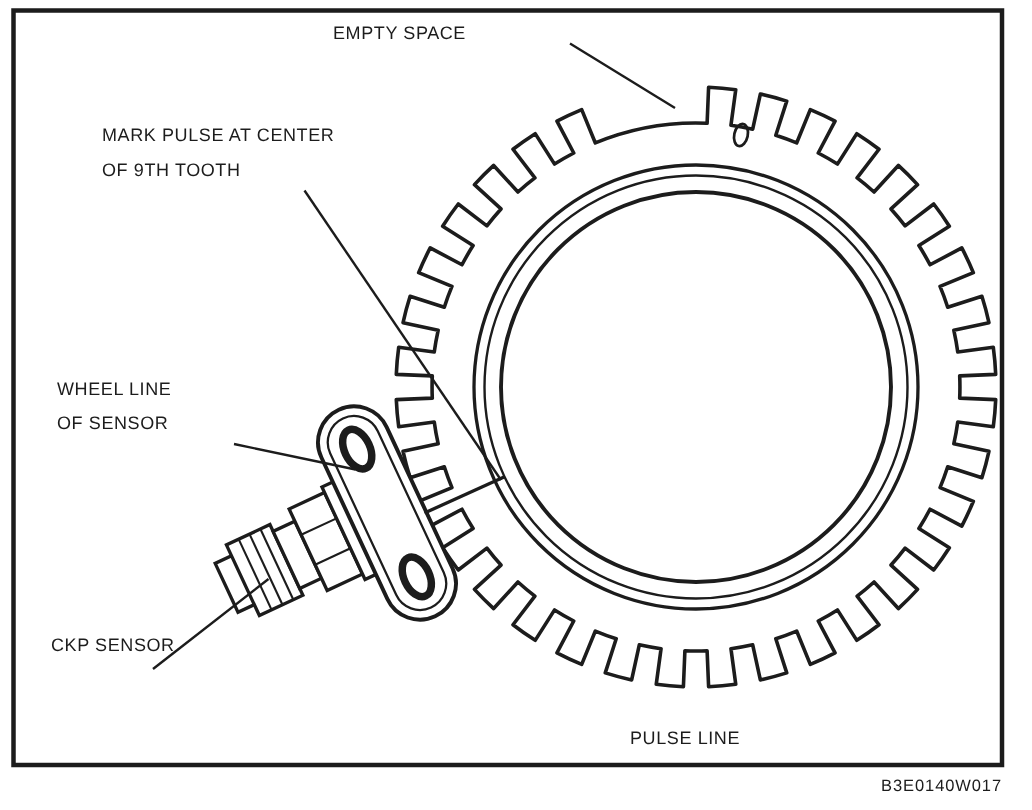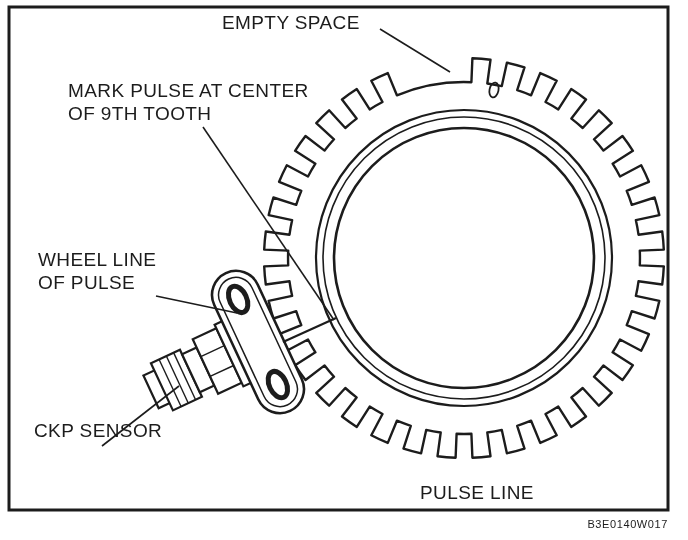--- a/index.html
+++ b/index.html
@@ -22,21 +22,21 @@
     top: 0;
   }
   .labels {
     position: absolute;
     left: 0; top: 0;
     width: 100%; height: 100%;
     pointer-events: none;
   }
   .lbl {
     position: absolute;
-    font-size: 19px;
+    font-size: 12px;
     line-height: 21px;
     letter-spacing: 0.4px;
     white-space: nowrap;
     color: var(--ink, #1c1c1c);
   }
   .code {
     font-size: 11px;
     letter-spacing: 0.6px;
   }
 </style>
@@ -80,19 +80,19 @@
     <line x1="203" y1="127" x2="334" y2="320" stroke="currentColor" stroke-width="1.6"></line>
     <line x1="156" y1="296" x2="237" y2="313" stroke="currentColor" stroke-width="1.6"></line>
     <line x1="102" y1="446" x2="179" y2="386" stroke="currentColor" stroke-width="1.6"></line>
   </svg>
 
   <div class="labels">
     <div class="lbl" style="left:222px; top:12px;">EMPTY SPACE</div>
     <div class="lbl" style="left:68px; top:80px;">MARK PULSE AT CENTER</div>
     <div class="lbl" style="left:68px; top:103px;">OF 9TH TOOTH</div>
     <div class="lbl" style="left:38px; top:249px;">WHEEL LINE</div>
-    <div class="lbl" style="left:38px; top:272px;">OF PULSE</div>
+    <div class="lbl" style="left:38px; top:272px;">OF SENSOR</div>
     <div class="lbl" style="left:34px; top:420px;">CKP SENSOR</div>
     <div class="lbl" style="left:420px; top:482px;">PULSE LINE</div>
     <div class="lbl code" style="right:20px; top:514px;">B3E0140W017</div>
   </div>
 
 </div>
 
 </body></html>

